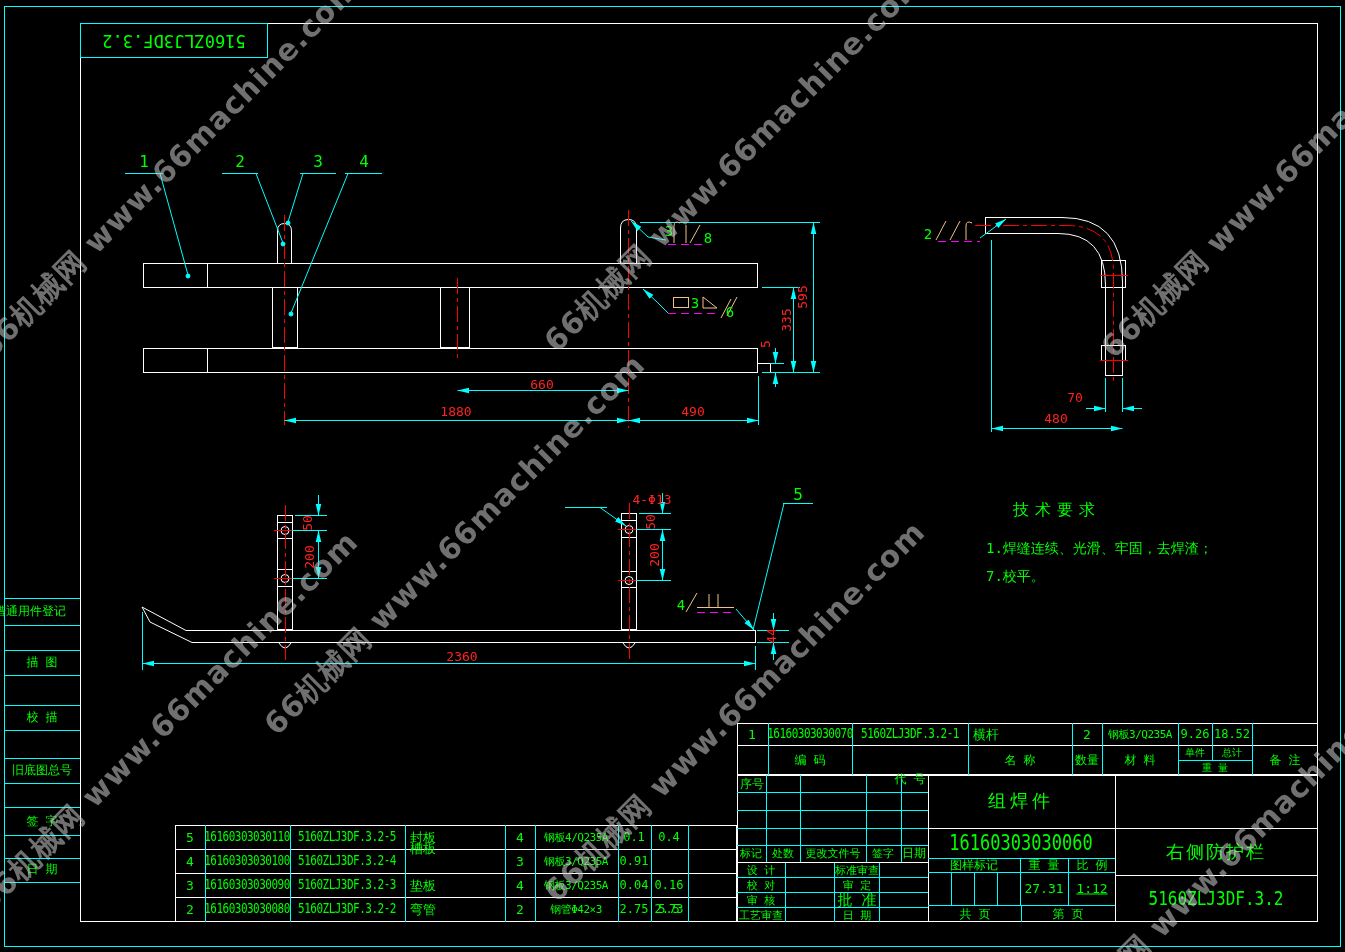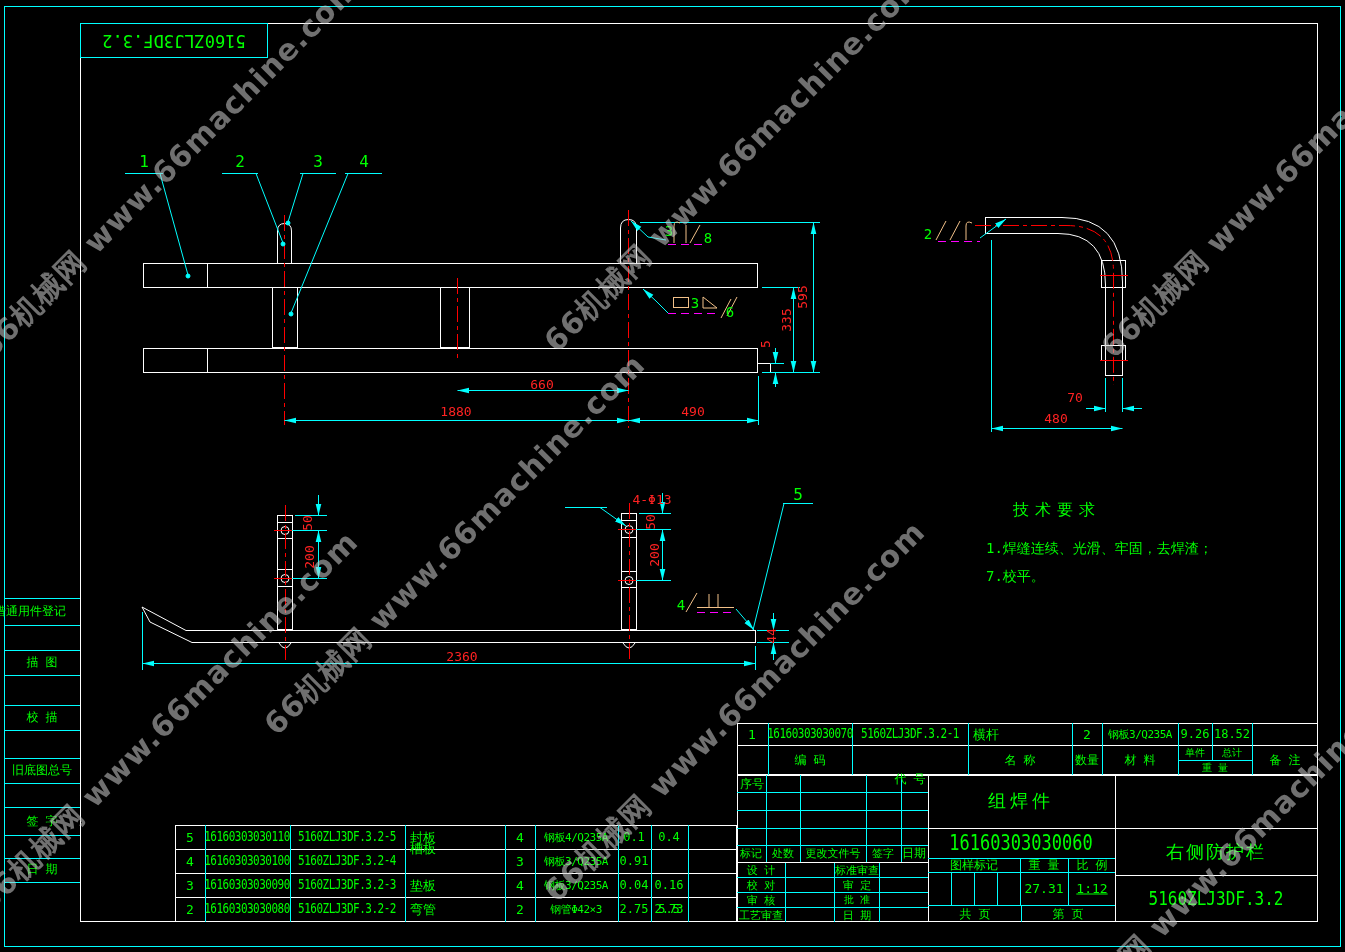--- a/index.html
+++ b/index.html
@@ -387,21 +387,21 @@
 <div class="t g" style="left:783px;top:853px;font-size:11px;">处数</div>
 <div class="t g" style="left:833px;top:853px;font-size:11px;">更改文件号</div>
 <div class="t g" style="left:883px;top:853px;font-size:11px;">签字</div>
 <div class="t g" style="left:914px;top:853px;font-size:12px;">日期</div>
 
 <div class="t g" style="left:761px;top:870px;font-size:11px;">设 计</div>
 <div class="t g" style="left:857px;top:870px;font-size:11px;">标准审查</div>
 <div class="t g" style="left:761px;top:885px;font-size:11px;">校 对</div>
 <div class="t g" style="left:857px;top:885px;font-size:11px;">审 定</div>
 <div class="t g" style="left:761px;top:900px;font-size:11px;">审 核</div>
-<div class="t g" style="left:857px;top:900px;font-size:10px;">批 准</div>
+<div class="t g" style="left:857px;top:900px;font-size:15px;">批 准</div>
 <div class="t g" style="left:761px;top:915px;font-size:11px;">工艺审查</div>
 <div class="t g" style="left:857px;top:915px;font-size:11px;">日 期</div>
 
 <div class="t g f18" style="left:1021px;top:801px;letter-spacing:4px;">组焊件</div>
 <div class="t g f17 tall" style="left:1021px;top:843px;">16160303030060</div>
 <div class="t g f12" style="left:974px;top:865px;">图样标记</div>
 <div class="t g f12" style="left:1044px;top:865px;">重 量</div>
 <div class="t g f12" style="left:1092px;top:865px;">比 例</div>
 <div class="t g f13" style="left:1044px;top:888px;">27.31</div>
 <div class="t g f13" style="left:1092px;top:888px;text-decoration:underline;">1:12</div>

